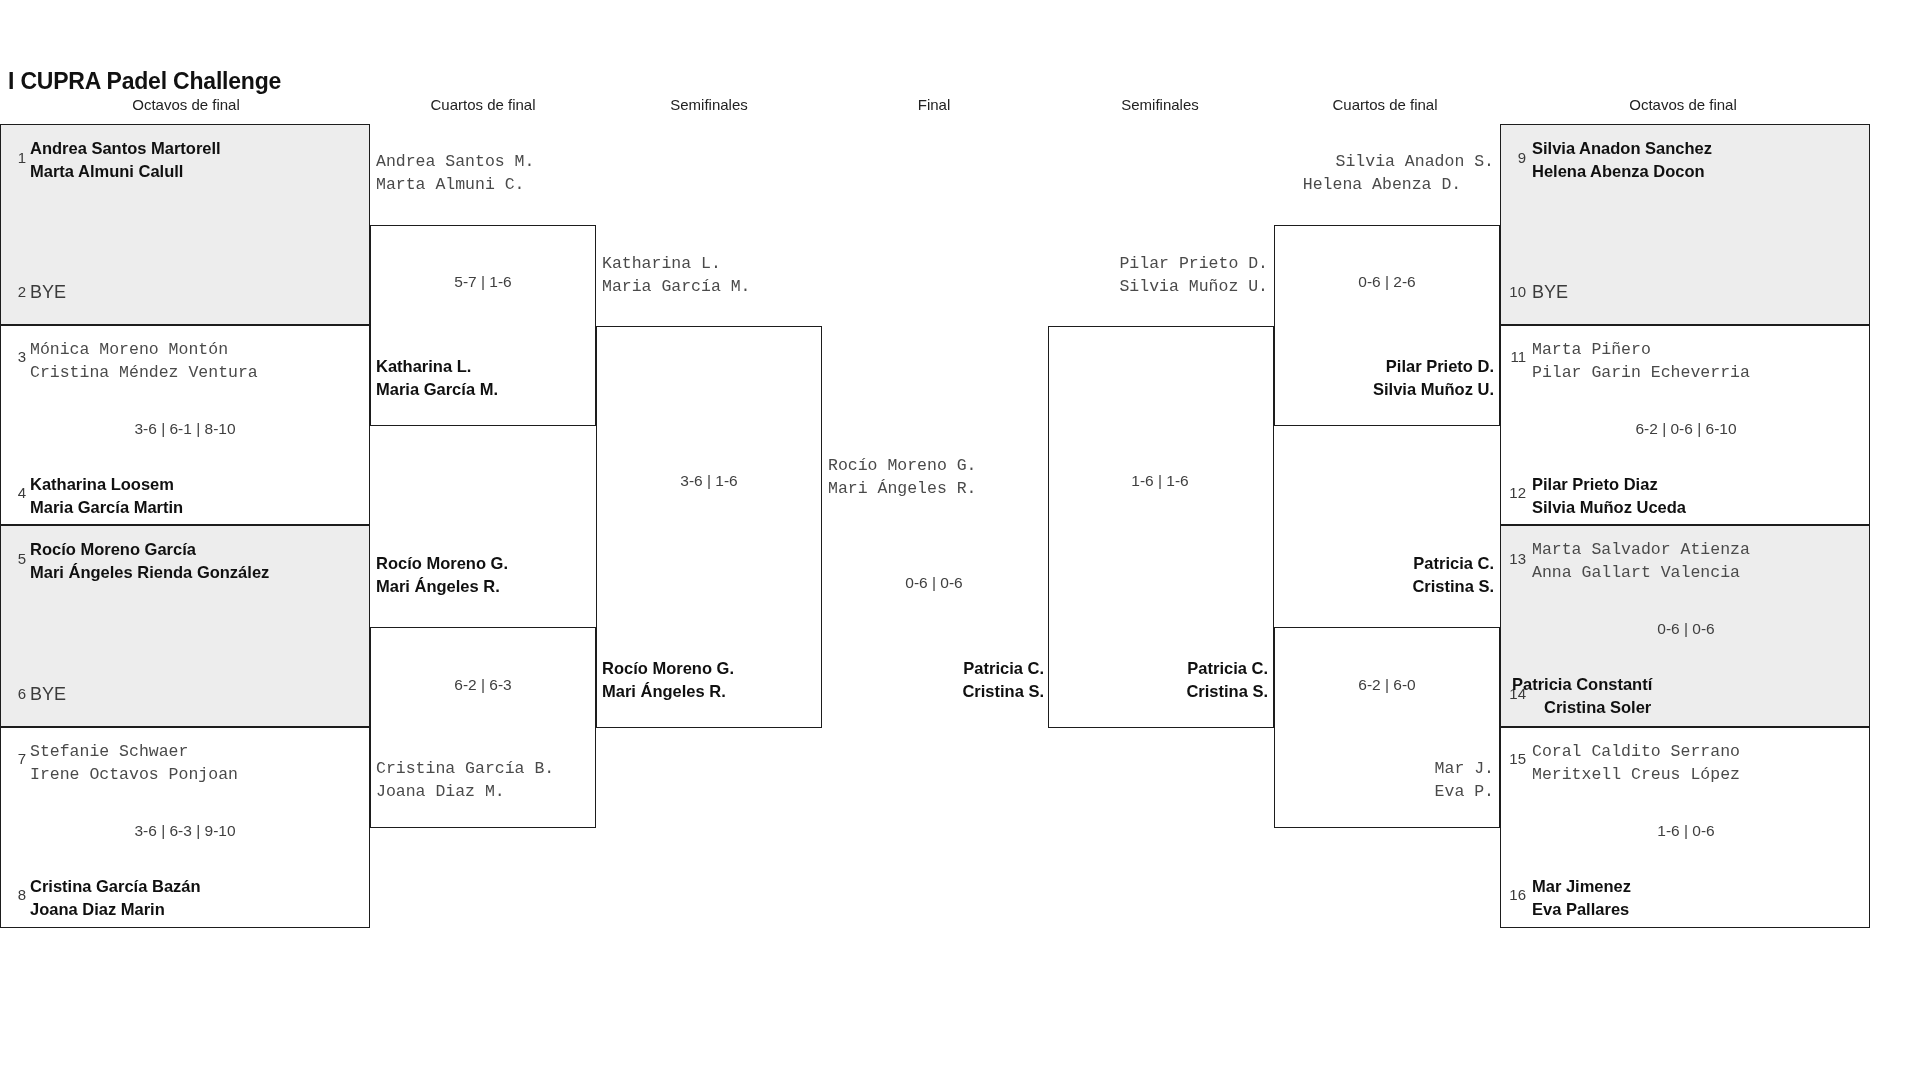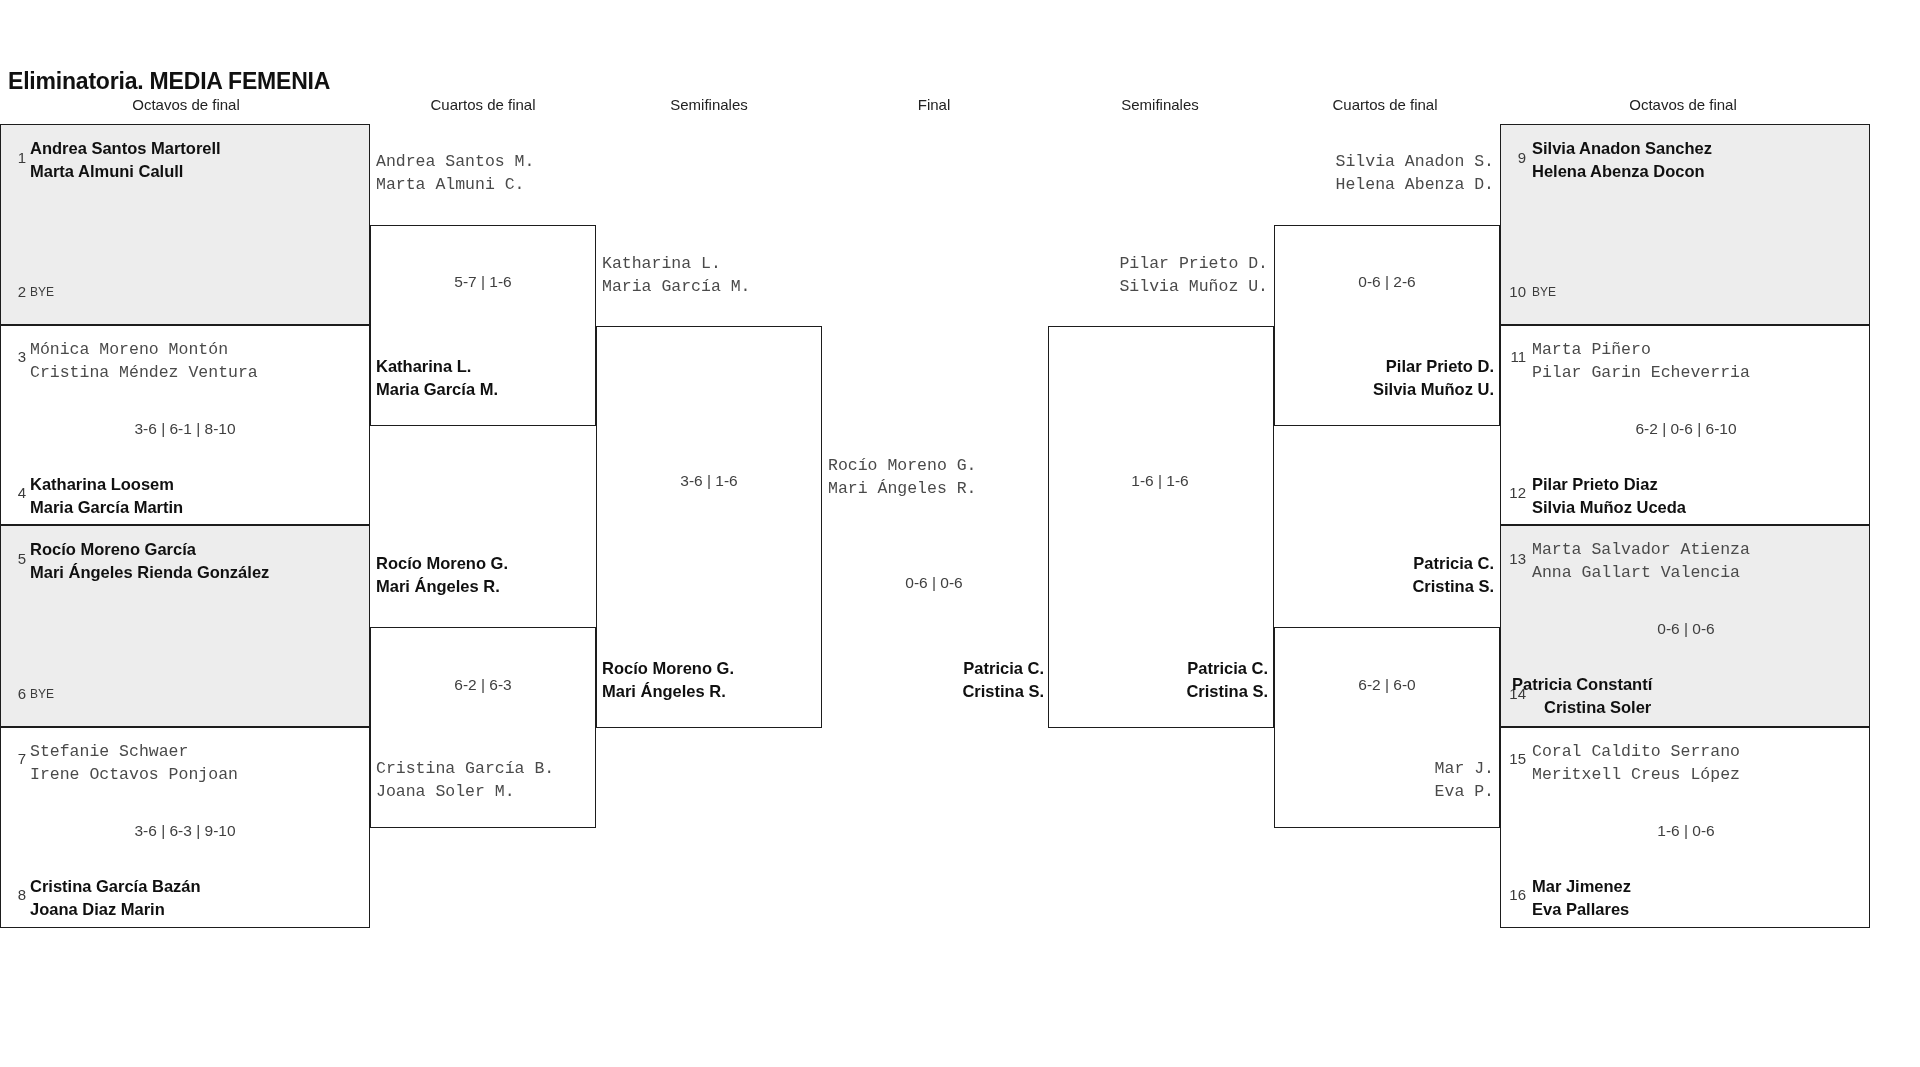--- a/index.html
+++ b/index.html
@@ -37,35 +37,36 @@
   .seed{
     position:absolute;font-size:15px;color:#3b3b3b;
     text-align:right;width:26px;white-space:nowrap;
   }
   .team{
     position:absolute;font-size:16.5px;line-height:23px;
     white-space:nowrap;
   }
   .team.win{font-weight:700;color:#101010;}
   .team.lose{font-weight:400;color:#4a4a4a;font-family:Liberation Mono, monospace;}
-  .team.bye{font-weight:400;color:#3b3b3b;font-size:12px;text-align:right;}
+  .team.bye{font-weight:400;color:#3b3b3b;font-size:18px;text-align:right;}
   .team.right{text-align:right;}
 
   .score{
     position:absolute;font-size:15.5px;color:#3f3f3f;
     text-align:center;white-space:nowrap;transform:translateX(-50%);
   }
   .hline{position:absolute;height:1px;background:#1d1d1d;}
 </style>
 </head>
 <body>
 
 <div id="stage">
 
   <div class="title">
+    <div>I CUPRA Padel Challenge</div>
     <div>Eliminatoria. MEDIA FEMENIA</div>
   </div>
 
 
   <div class="round-label" style="left:186px">Octavos de final</div>
   <div class="round-label" style="left:483px">Cuartos de final</div>
   <div class="round-label" style="left:709px">Semifinales</div>
   <div class="round-label" style="left:934px">Final</div>
   <div class="round-label" style="left:1160px">Semifinales</div>
   <div class="round-label" style="left:1385px">Cuartos de final</div>
@@ -108,21 +109,21 @@
   <div class="box plain" style="left:370px;top:225px;width:226px;height:201px;"></div>
   <div class="score" style="left:483px;top:273px;">5-7 | 1-6</div>
   <div class="team win" style="left:376px;top:355px;">Katharina L.</div>
   <div class="team win" style="left:376px;top:378px;">Maria García M.</div>
 
   <div class="team win" style="left:376px;top:552px;">Rocío Moreno G.</div>
   <div class="team win" style="left:376px;top:575px;">Mari Ángeles R.</div>
   <div class="box plain" style="left:370px;top:627px;width:226px;height:201px;"></div>
   <div class="score" style="left:483px;top:676px;">6-2 | 6-3</div>
   <div class="team lose" style="left:376px;top:757px;">Cristina García B.</div>
-  <div class="team lose" style="left:376px;top:780px;">Joana Soler M.</div>
+  <div class="team lose" style="left:376px;top:780px;">Joana Diaz M.</div>
 
   <div class="team lose" style="left:602px;top:252px;">Katharina L.</div>
   <div class="team lose" style="left:602px;top:275px;">Maria García M.</div>
   <div class="box plain" style="left:596px;top:326px;width:226px;height:402px;"></div>
   <div class="score" style="left:709px;top:472px;">3-6 | 1-6</div>
   <div class="team win" style="left:602px;top:657px;">Rocío Moreno G.</div>
   <div class="team win" style="left:602px;top:680px;">Mari Ángeles R.</div>
 
   <div class="team lose" style="left:828px;top:454px;">Rocío Moreno G.</div>
   <div class="team lose" style="left:828px;top:477px;">Mari Ángeles R.</div>
@@ -132,21 +133,21 @@
   <div class="team win right" style="left:880px;top:680px;width:164px;">Cristina S.</div>
 
   <div class="team lose right" style="left:1044px;top:252px;width:224px;">Pilar Prieto D.</div>
   <div class="team lose right" style="left:1044px;top:275px;width:224px;">Silvia Muñoz U.</div>
   <div class="box plain" style="left:1048px;top:326px;width:226px;height:402px;"></div>
   <div class="score" style="left:1160px;top:472px;">1-6 | 1-6</div>
   <div class="team win right" style="left:1044px;top:657px;width:224px;">Patricia C.</div>
   <div class="team win right" style="left:1044px;top:680px;width:224px;">Cristina S.</div>
 
   <div class="team lose right" style="left:1270px;top:150px;width:224px;">Silvia Anadon S.</div>
-  <div class="team lose right" style="left:1270px;top:173px;width:224px;">Helena Abenza D.</div>
+  <div class="team lose right" style="left:1270px;top:173px;width:224px;text-align:center;">Helena Abenza D.</div>
   <div class="box plain" style="left:1274px;top:225px;width:226px;height:201px;"></div>
   <div class="score" style="left:1387px;top:273px;">0-6 | 2-6</div>
   <div class="team win right" style="left:1270px;top:355px;width:224px;">Pilar Prieto D.</div>
   <div class="team win right" style="left:1270px;top:378px;width:224px;">Silvia Muñoz U.</div>
 
   <div class="team win right" style="left:1270px;top:552px;width:224px;">Patricia C.</div>
   <div class="team win right" style="left:1270px;top:575px;width:224px;">Cristina S.</div>
   <div class="box plain" style="left:1274px;top:627px;width:226px;height:201px;"></div>
   <div class="score" style="left:1387px;top:676px;">6-2 | 6-0</div>
   <div class="team lose right" style="left:1270px;top:757px;width:224px;">Mar J.</div>

